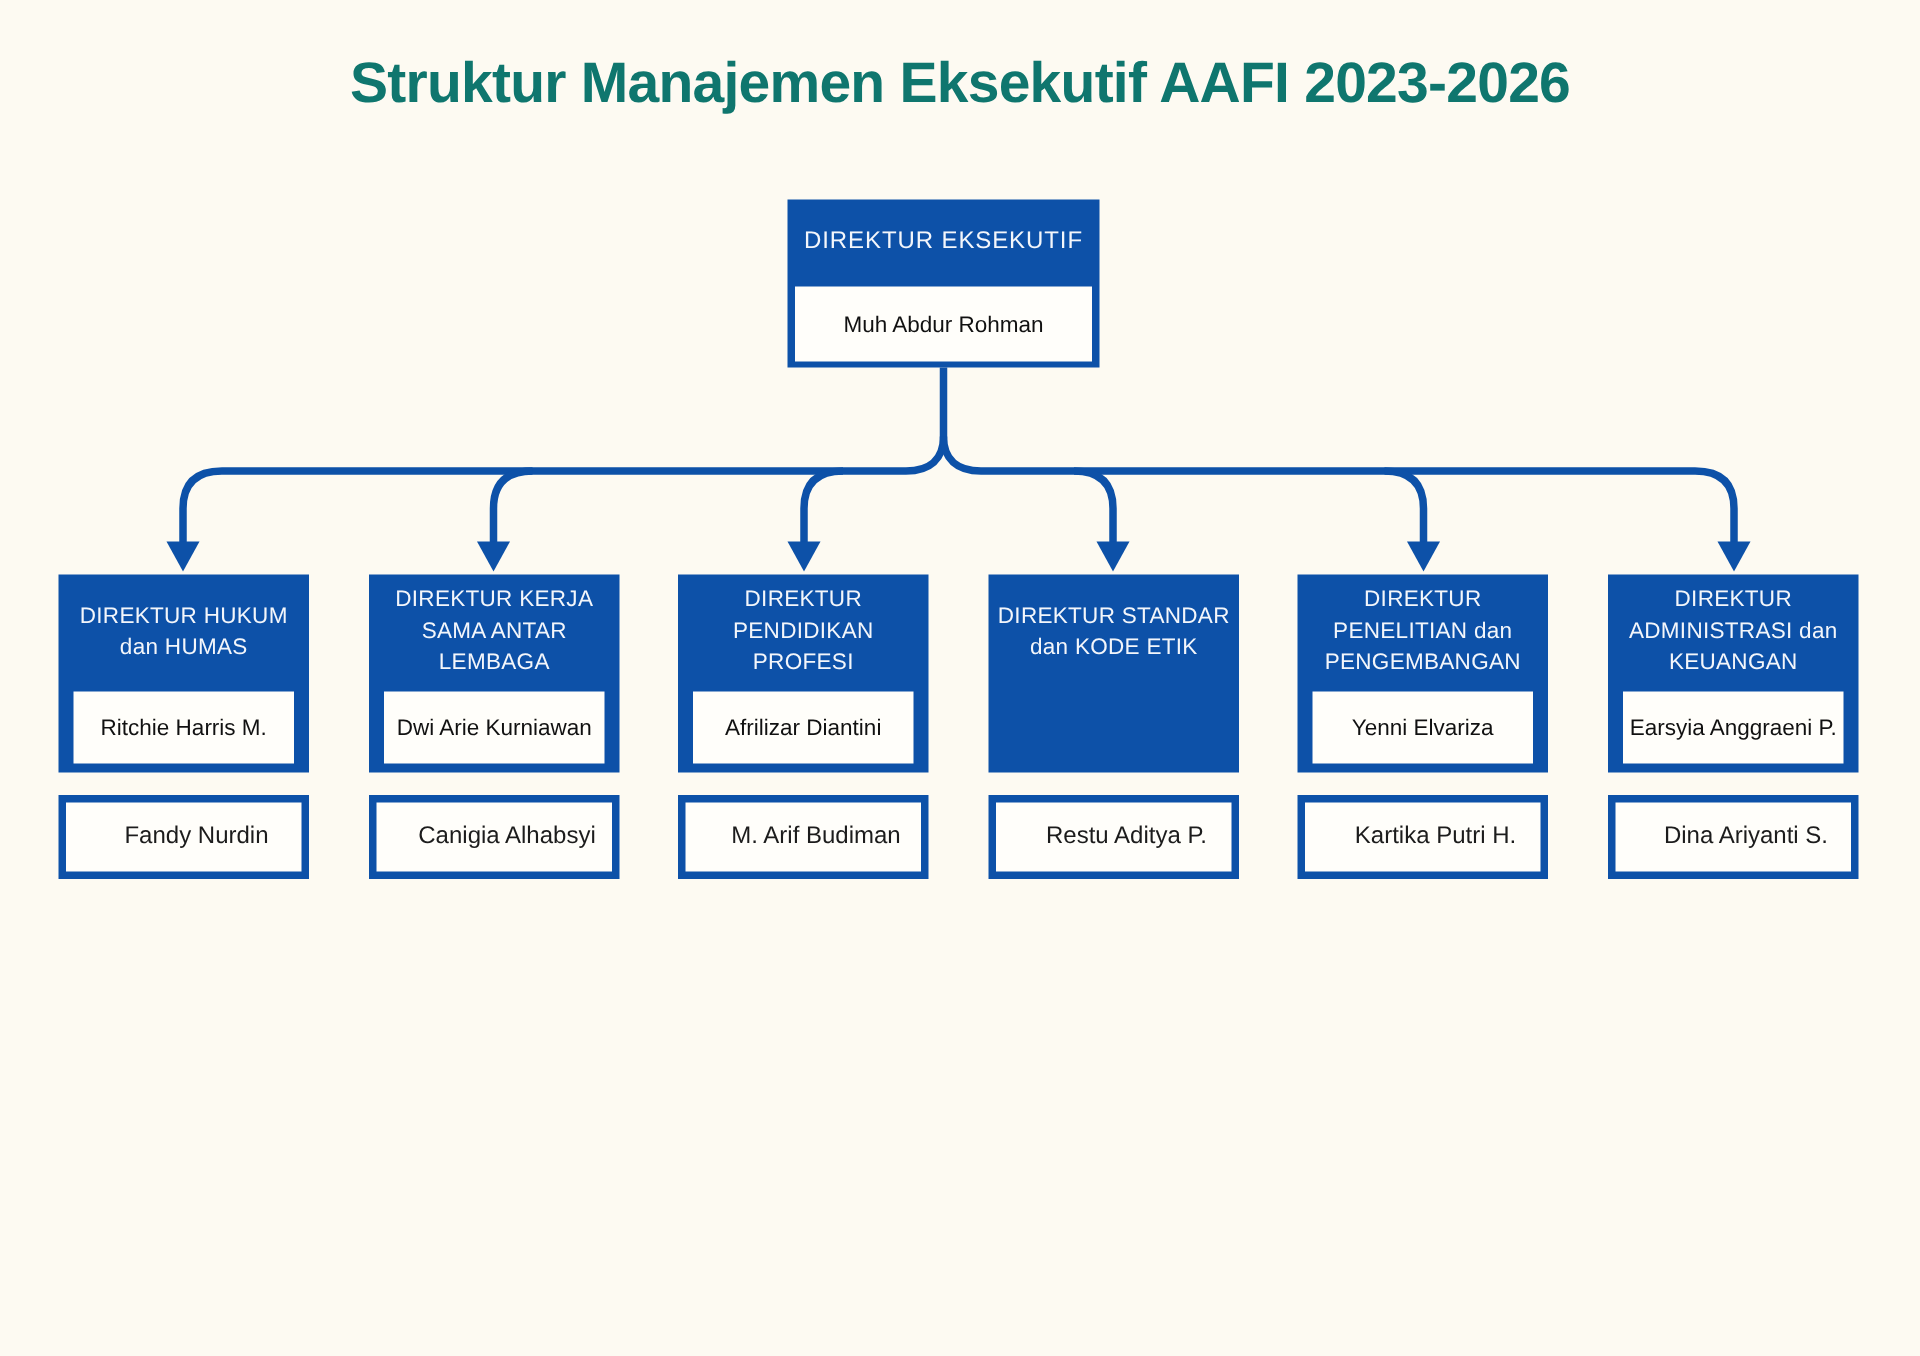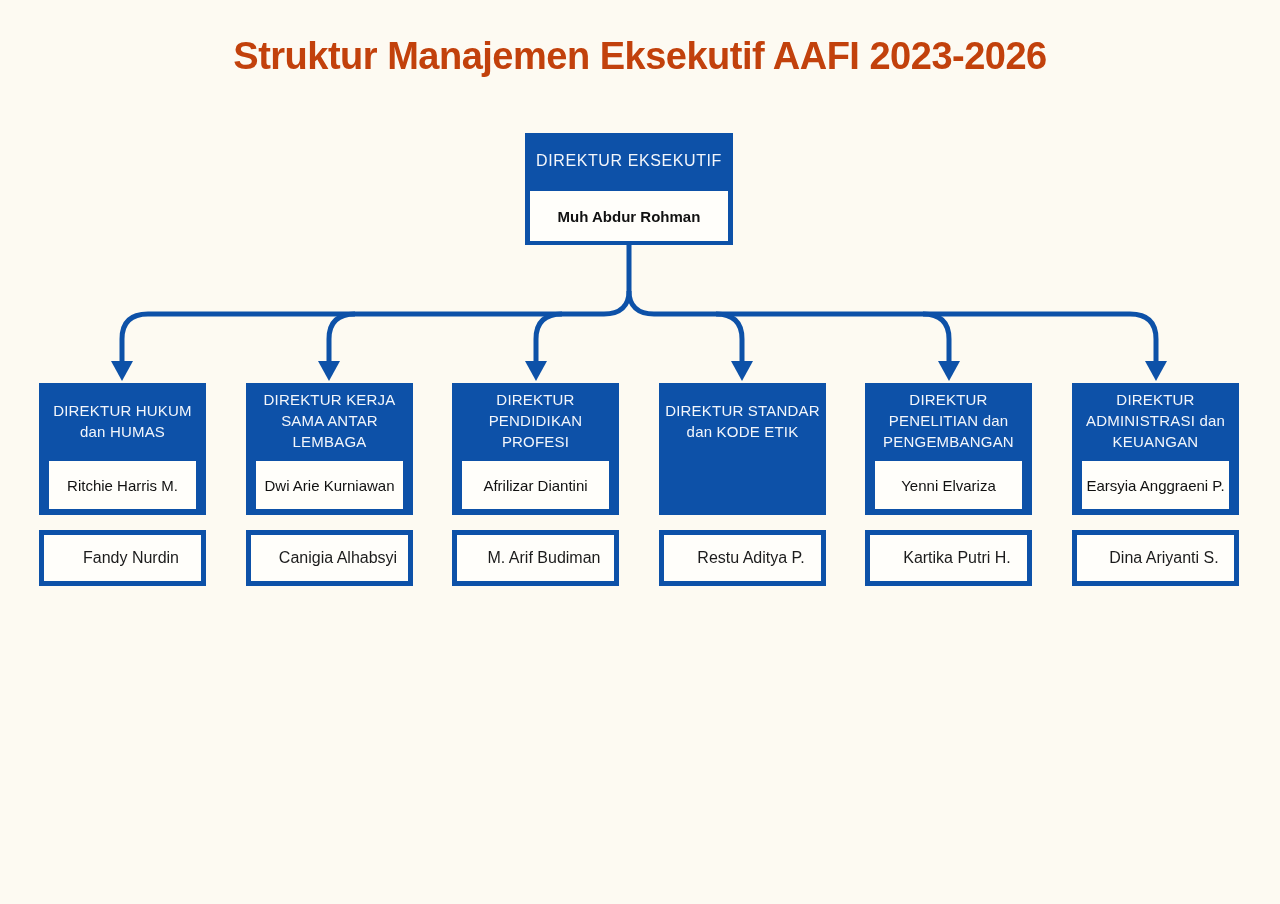--- a/index.html
+++ b/index.html
@@ -5,37 +5,37 @@
   html,body{margin:0;padding:0;}
   body{
     width:1280px;height:904px;position:relative;overflow:hidden;
     background:#fdfaf2;
     font-family:"Liberation Sans","DejaVu Sans",sans-serif;
   }
   .page-title{
     position:absolute;top:10px;left:0;width:1280px;
     text-align:center;
     font-size:38px;font-weight:bold;letter-spacing:-0.5px;
-    color:#c2410c;
+    color:#0f766e;
   }
   .connectors{position:absolute;left:0;top:0;width:1280px;height:904px;pointer-events:none;}
   .unit{
     position:absolute;background:#0d51a8;box-sizing:border-box;
   }
   .unit-root{left:525px;top:133px;width:208px;height:112px;}
   .unit-root .head-label{
     position:absolute;left:0;top:0;right:0;height:56px;
     display:flex;align-items:center;justify-content:center;text-align:center;
     color:#f3f6fb;font-size:16px;letter-spacing:0.6px;
   }
   .unit-root .name-box{
     position:absolute;left:5px;right:5px;bottom:4px;height:50px;
     background:#fffefa;
     display:flex;align-items:center;justify-content:center;text-align:center;
-    font-size:15px;font-weight:bold;color:#111;
+    font-size:15px;font-weight:normal;color:#111;
   }
   .unit-col{top:383px;width:167px;height:132px;}
   .unit-col .head-label{
     position:absolute;left:4px;right:4px;top:0;height:75px;
     display:flex;align-items:center;justify-content:center;text-align:center;
     color:#f3f6fb;font-size:15px;line-height:21px;letter-spacing:0.2px;
   }
   .unit-col .name-box{
     position:absolute;left:10px;right:10px;bottom:6px;height:48px;
     background:#fffefa;

